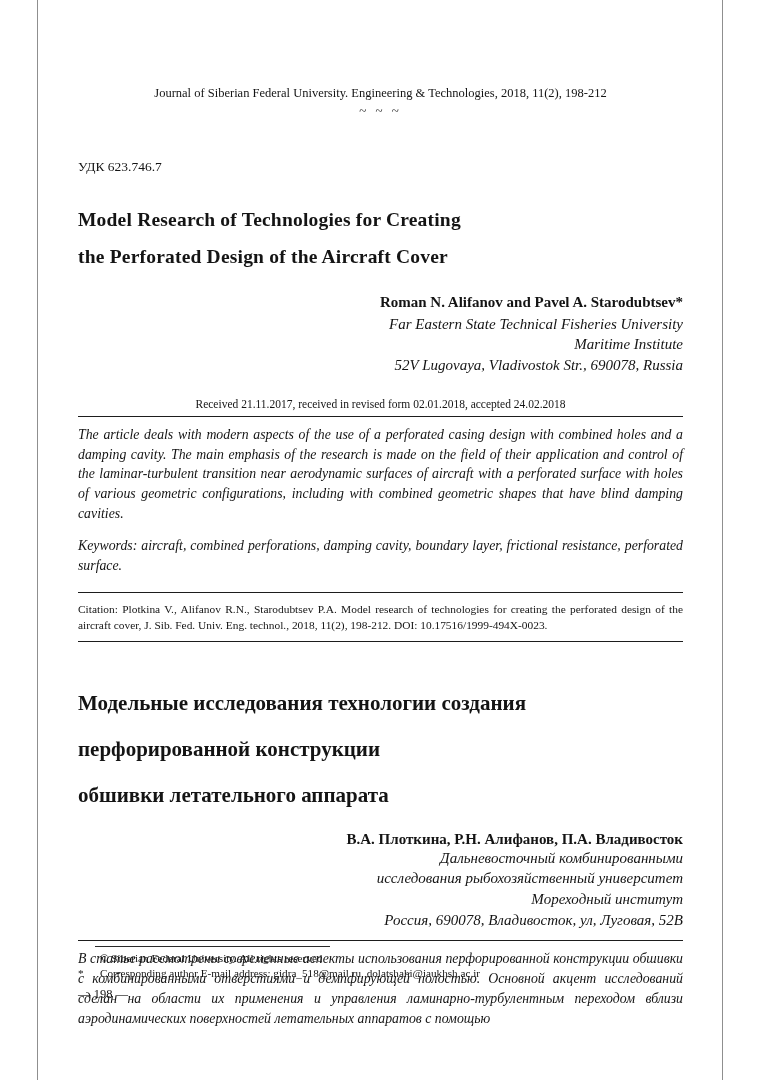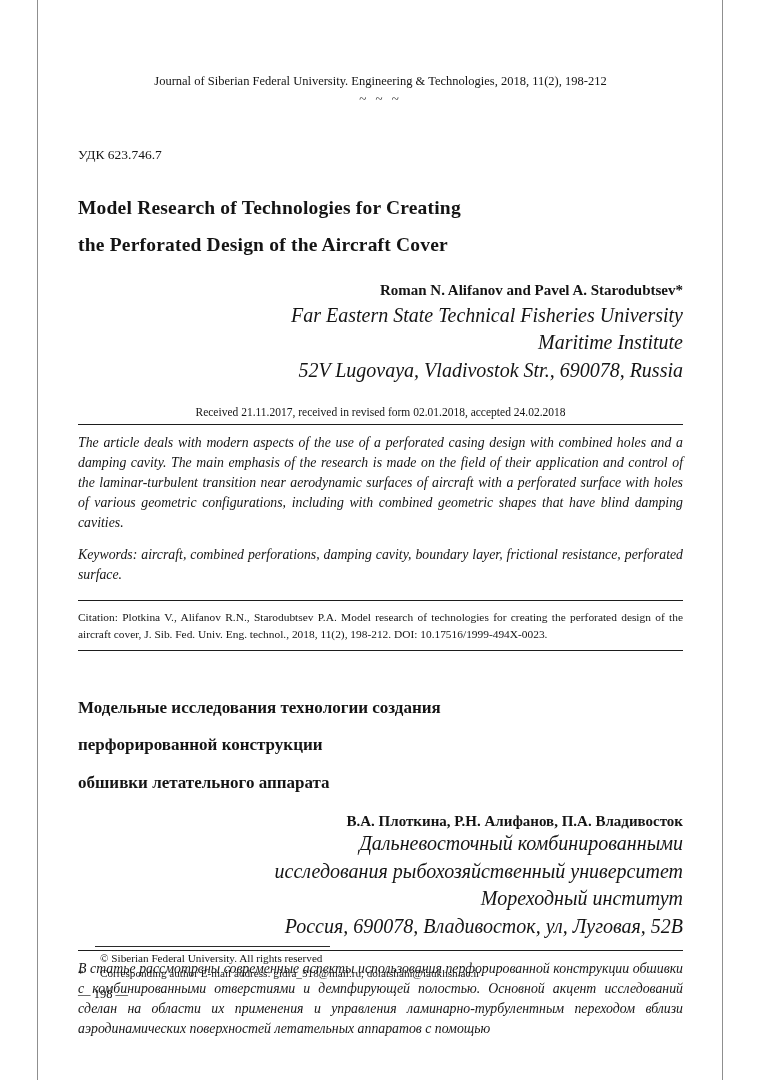--- a/index.html
+++ b/index.html
@@ -17,39 +17,39 @@
     width: 1px;
     background: #8f8f8f;
   }
   .edge-line.left  { left: 37px; }
   .edge-line.right { right: 37px; }
 
   .content {
     position: absolute;
     left: 78px;
     right: 77px;
-    top: 0;
+    top: 12px;
   }
 
   .journal-header { margin-top: 74px; text-align: center; font-size: 12.5px; }
   .tildes { font-size: 13px; margin-top: 2px; letter-spacing: 3px; color: #222; }
 
   .udk { margin-top: 40px; font-size: 13.5px; }
 
   .title-en {
     margin-top: 26px;
     font-size: 19.5px;
     font-weight: bold;
     line-height: 1.92;
     letter-spacing: 0.2px;
   }
   .title-en .line { display: block; }
 
   .authors-en { margin-top: 16px; text-align: right; font-weight: bold; font-size: 15px; line-height: 1.45; }
-  .affil { text-align: right; font-style: italic; font-size: 20px; line-height: 1.38; }
+  .affil { text-align: right; font-style: italic; font-size: 15px; line-height: 1.38; }
   .affil .line { display: block; }
 
   .received { margin-top: 22px; text-align: center; font-size: 11.5px; }
 
   .rule { border: none; border-top: 1.2px solid #1d1d1d; height: 0; }
   .rule-1 { margin-top: 6px; }
   .rule-2 { margin-top: 16px; }
   .rule-3 { margin-top: 8px; }
   .rule-4 { margin-top: 10px; }
 
@@ -69,21 +69,21 @@
   }
   .citation {
     margin-top: 8px;
     font-size: 11.4px;
     line-height: 1.42;
     text-align: justify;
   }
 
   .title-ru {
     margin-top: 38px;
-    font-size: 17px;
+    font-size: 21px;
     font-weight: bold;
     line-height: 2.2;
   }
   .title-ru .line { display: block; }
 
   .authors-ru { margin-top: 12px; text-align: right; font-weight: bold; font-size: 15px; }
 
   .footer {
     position: absolute;
     left: 78px;

